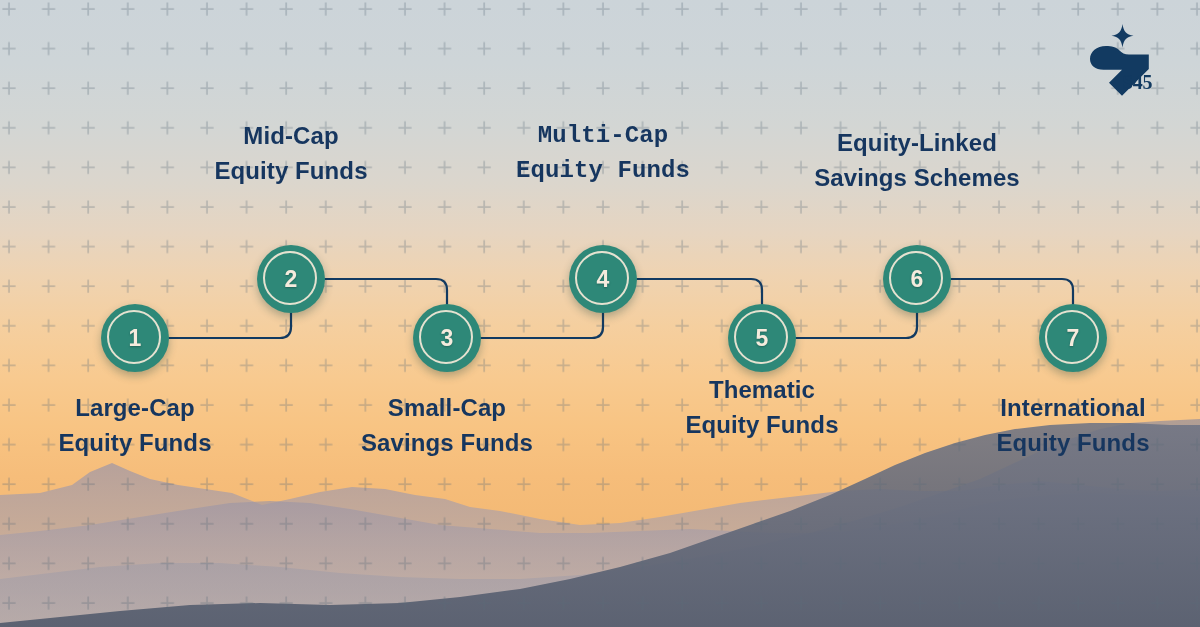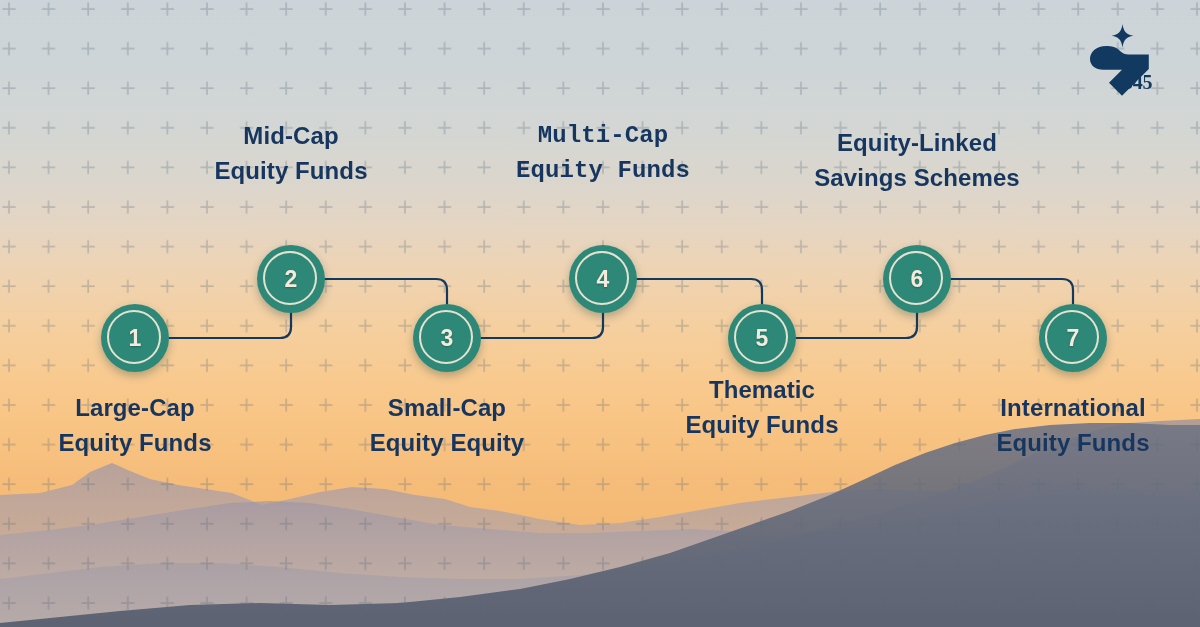--- a/index.html
+++ b/index.html
@@ -217,21 +217,21 @@
         <div class="step-ring"></div>
         <span class="step-num">2</span>
       </div>
       <div class="step-label" style="width: 280px; left: 151px; top: 118px;">Mid-Cap
 Equity Funds</div>
       <div class="step-node" style="left: 413px; top: 304px;">
         <div class="step-ring"></div>
         <span class="step-num">3</span>
       </div>
       <div class="step-label" style="width: 280px; left: 307px; top: 390px;">Small-Cap
-Equity Equity</div>
+Savings Funds</div>
       <div class="step-node" style="left: 569px; top: 245px;">
         <div class="step-ring"></div>
         <span class="step-num">4</span>
       </div>
       <div class="step-label" style="width: 280px; left: 463px; top: 118px; font-family: Liberation Mono, monospace;">Multi-Cap
 Equity Funds</div>
       <div class="step-node" style="left: 728px; top: 304px;">
         <div class="step-ring"></div>
         <span class="step-num">5</span>
       </div>

